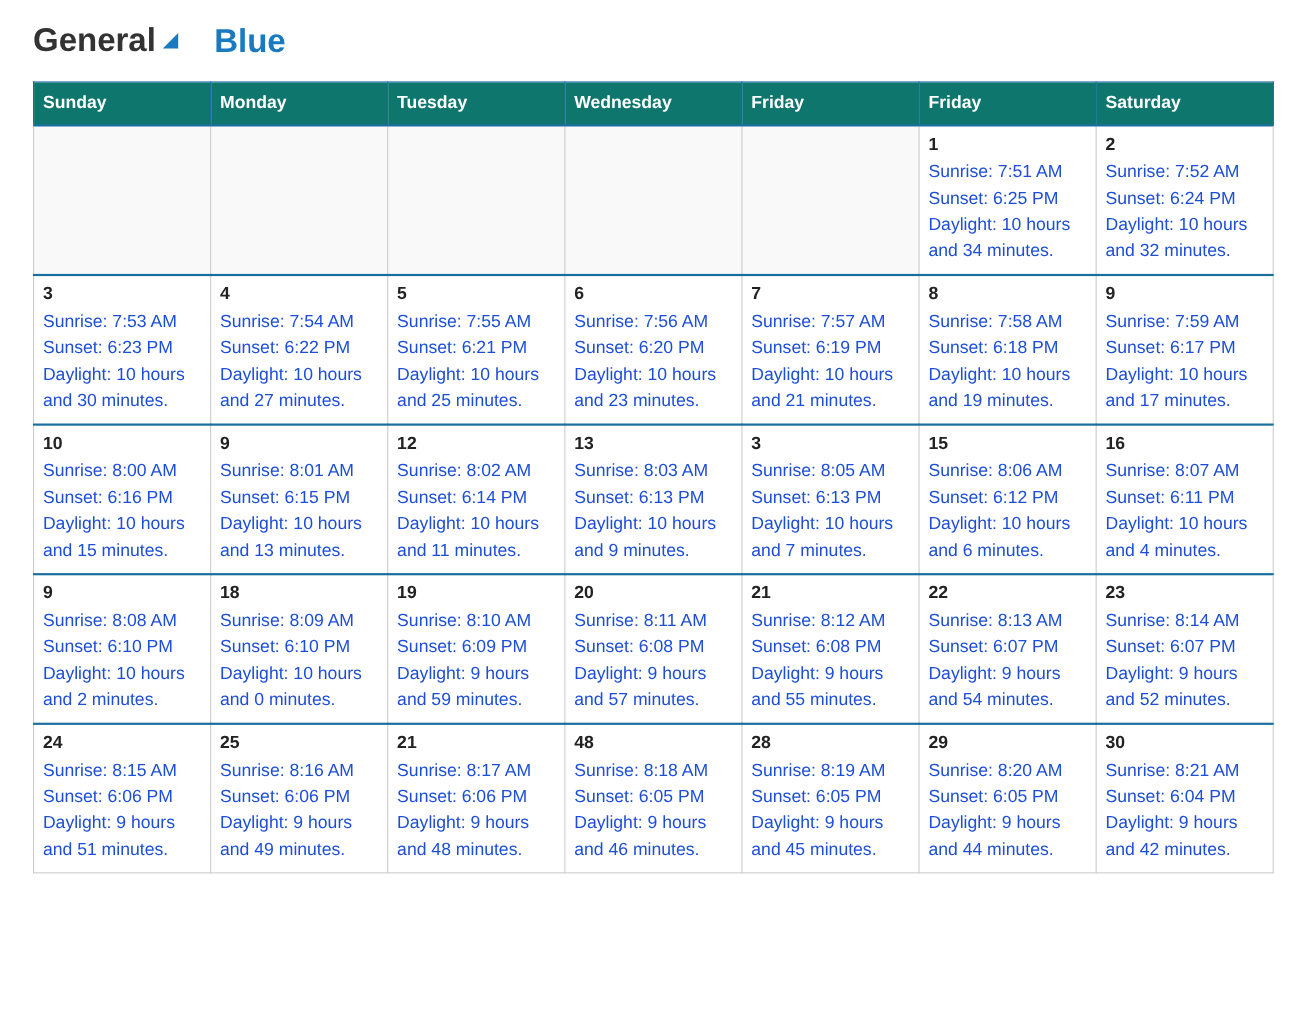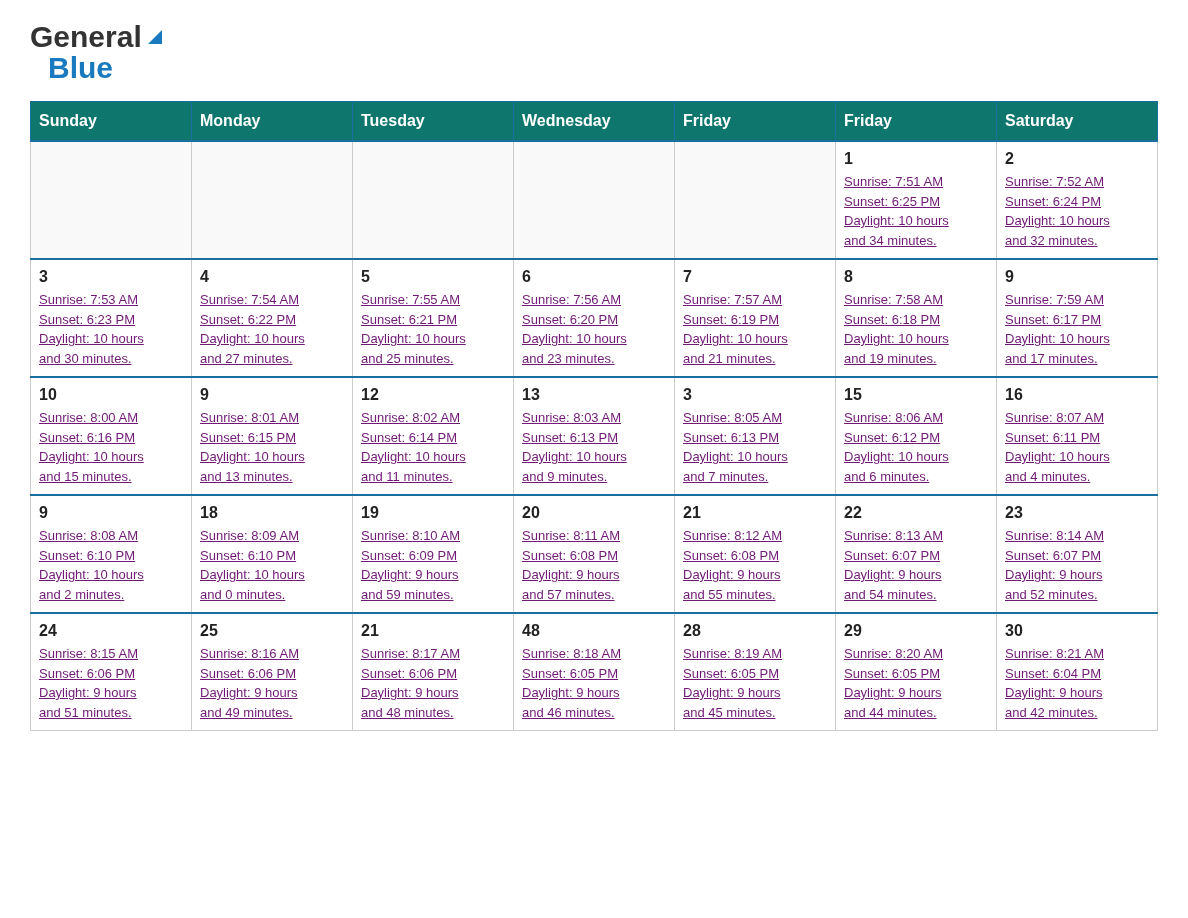--- a/index.html
+++ b/index.html
@@ -11,22 +11,23 @@
       min-height: 918px;
     }
     .header {
       display: flex;
       justify-content: space-between;
       align-items: flex-start;
       margin-bottom: 20px;
     }
     .logo {
       display: flex;
-      flex-direction: column;
-      align-items: flex-start;
+      flex-direction: row;
+      align-items: center;
+      gap: 21px;
     }
     .title-block {
       text-align: right;
     }
     .title-block h1 {
       font-size: 52px;
       font-weight: bold;
       color: #222;
       line-height: 1.1;
     }
@@ -59,24 +60,23 @@
       color: #333;
     }
     .calendar td .day-num {
       font-size: 16px;
       font-weight: bold;
       color: #222;
       display: block;
       margin-bottom: 4px;
     }
     .calendar td .day-info {
-      font-size: 13px;
+      font-size: 16px;
       line-height: 1.5;
-      color: #701a75;
-      text-decoration: underline;
+      color: #1d4ed8;
     }
     .calendar tr td {
       background: #fff;
     }
     .calendar tbody tr {
       border-top: 2px solid #1a6fa0;
     }
     .empty-cell {
       background: #f9f9f9 !important;
     }
@@ -85,21 +85,21 @@
 <body>
 
 <div class="header">
   <div class="logo">
     <div style="display:flex;align-items:center;">
       <span style="font-size:30px;font-weight:bold;color:#333;">General</span>
       <svg width="22" height="22" viewBox="0 0 22 22" style="margin-left:2px;">
         <polygon points="4,18 18,18 18,4" fill="#1a7abf"></polygon>
       </svg>
     </div>
-    <span style="font-size:30px;font-weight:bold;color:#1a7abf;line-height:0.9;margin-left:18px;">Blue</span>
+    <span style="font-size:30px;font-weight:bold;color:#1a7abf;line-height:0.9;margin-left:8px;">Blue</span>
   </div>
   <div class="title-block">
     <h1></h1>
     <h2></h2>
   </div>
 </div>
 
 <table class="calendar">
   <thead>
     <tr>

